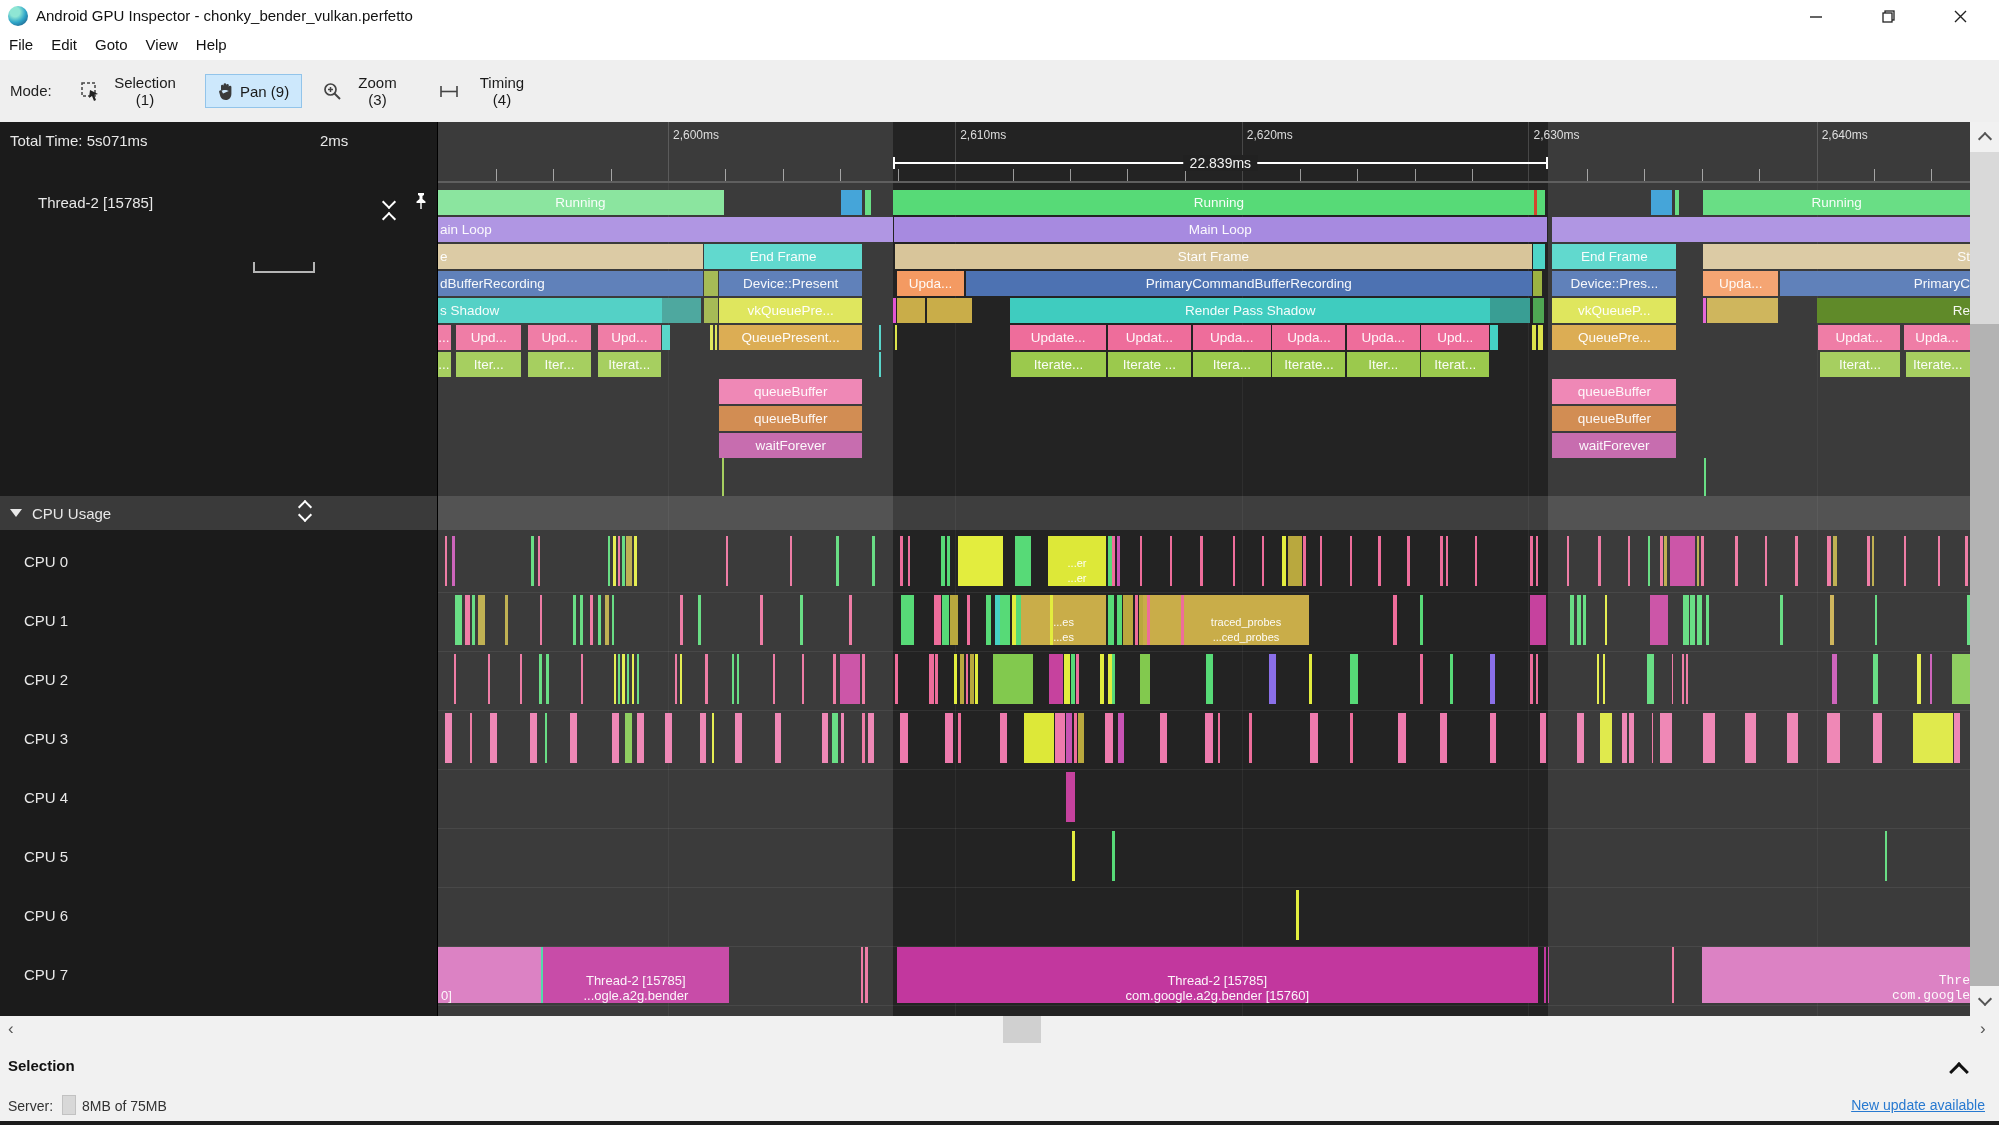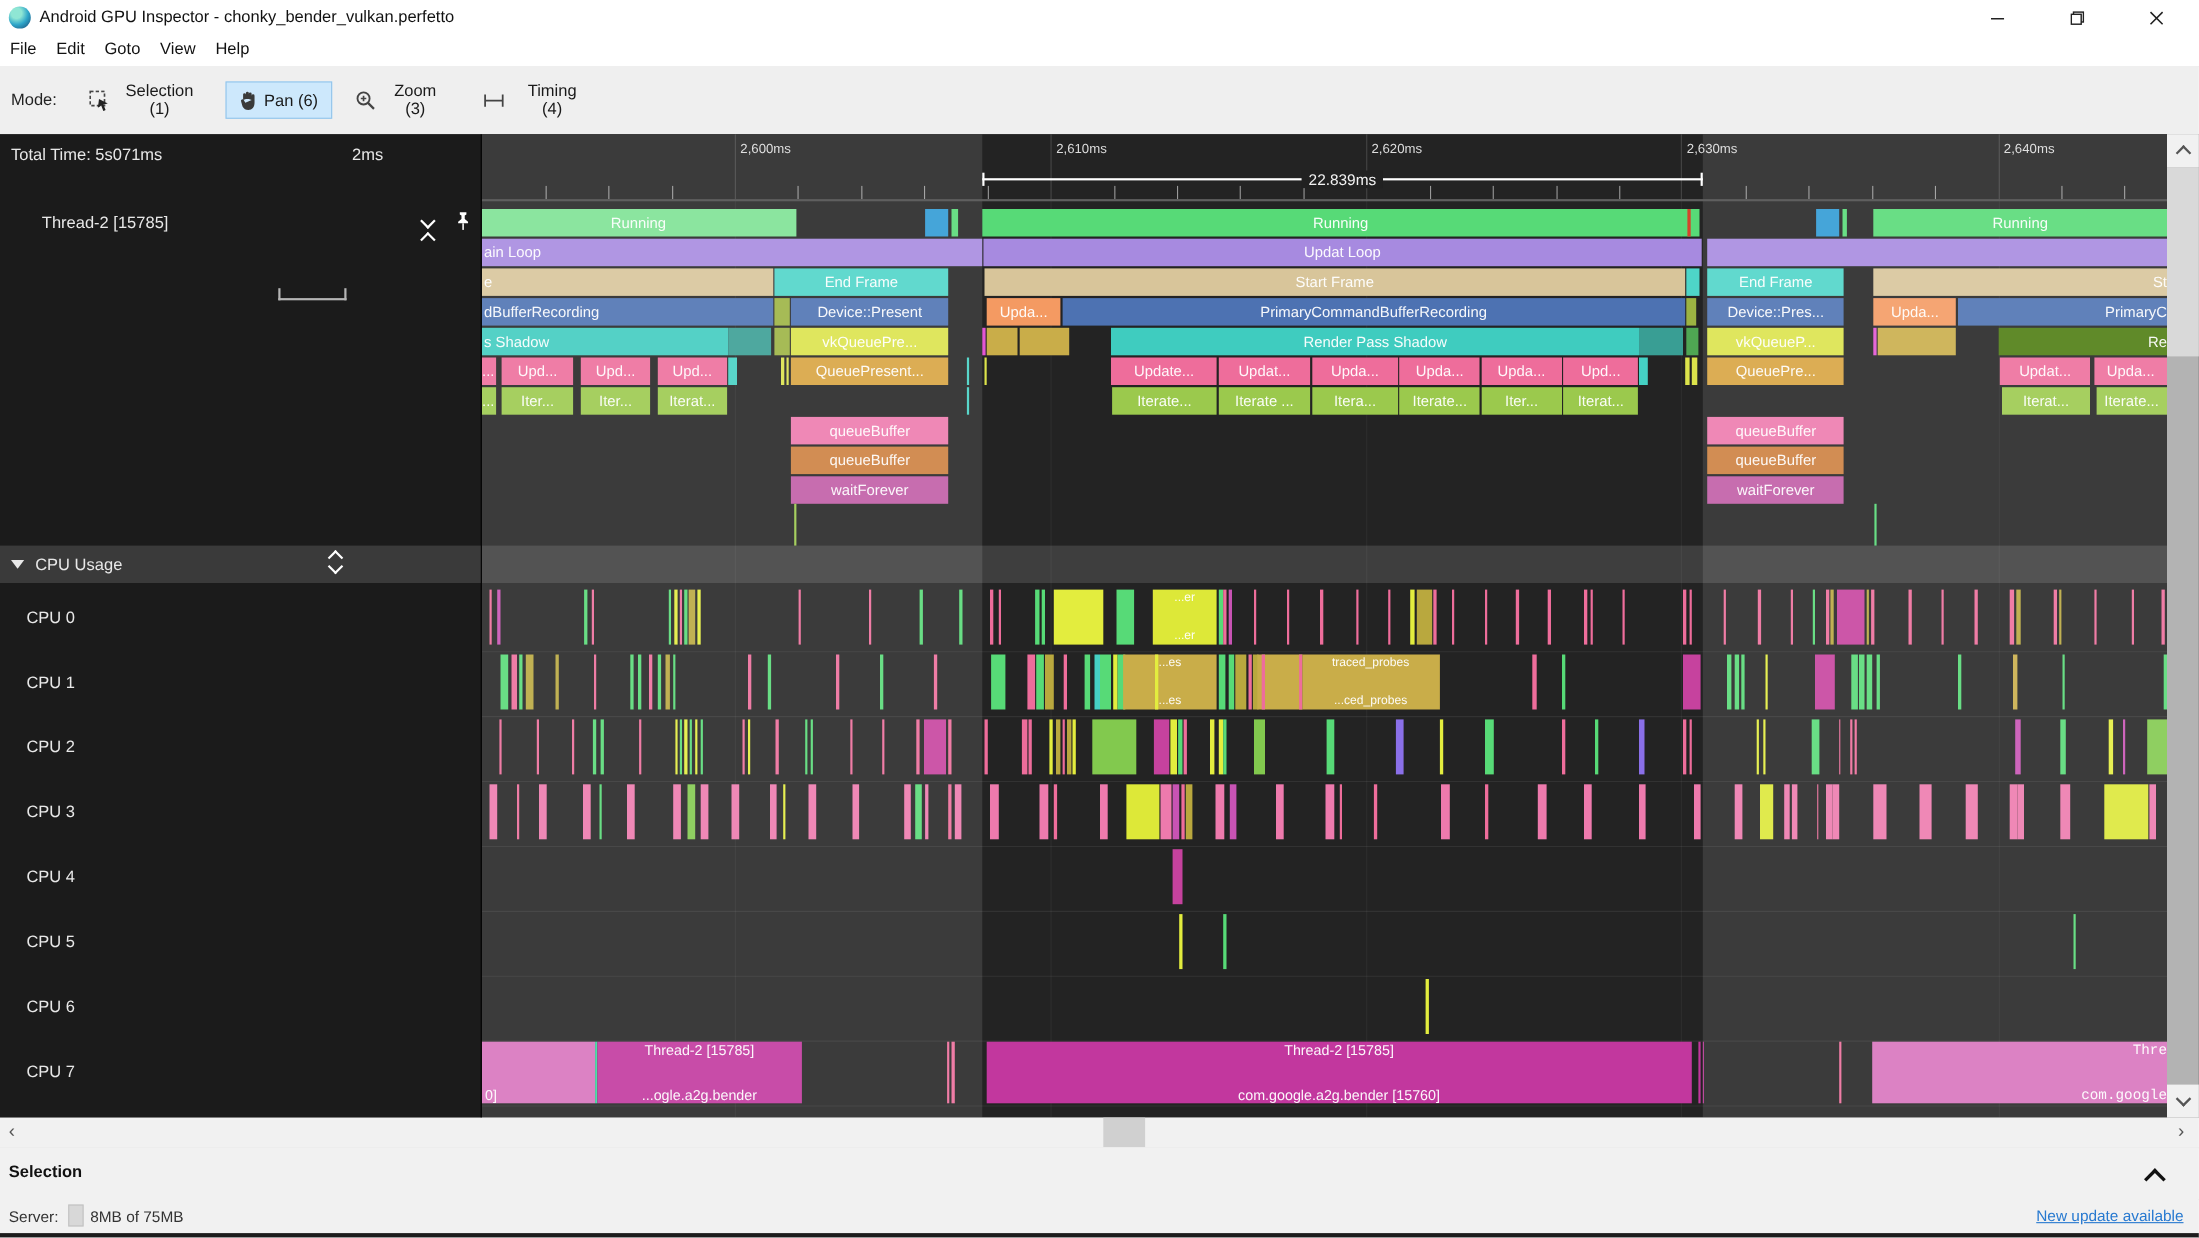--- a/index.html
+++ b/index.html
@@ -44,21 +44,21 @@
   .minor-tick{position:absolute;top:47px;width:1px;height:12px;background:#9a9a9a;z-index:2}
   .measure-end{position:absolute;top:-5px;width:2px;height:12px;background:#fff}
   #measure-label{position:absolute;top:41px;transform:translate(-50%,-50%);background:#212121;
                  padding:0 6px;font-size:14px;color:#f2f2f2;z-index:4;white-space:nowrap}
   .trow{position:absolute;left:0;width:100%;height:25px;z-index:2}
   .span{position:absolute;top:0;height:100%;overflow:hidden;white-space:nowrap;color:rgba(255,255,255,0.95);
         font-size:13.5px;text-align:center;box-sizing:border-box}
   .span .lab{width:100%;height:100%;display:flex;align-items:center;justify-content:center;overflow:hidden}
   .span.al .lab{justify-content:flex-start;padding-left:3px}
   .span.ar .lab{justify-content:flex-end;padding-right:3px}
-  .span .two{display:flex;flex-direction:column;justify-content:space-between;width:100%;height:100%;line-height:15px}
+  .span .two{display:flex;flex-direction:column;justify-content:flex-end;width:100%;height:100%;line-height:15px}
   .cpurow{position:absolute;left:0;width:100%;height:59px;border-bottom:1px solid rgba(255,255,255,0.07);z-index:2}
   .overlay{position:absolute;top:0;height:894px;background:rgba(255,255,255,0.11);z-index:5;pointer-events:none}
   .dropline{position:absolute;z-index:2;width:2px}
   .cpu-label{position:absolute;left:24px;color:#e8e8e8;font-size:15px}
   
   #vscroll{left:1970px;top:122px;width:29px;height:894px;background:#b3b3b3;z-index:8}
   .vs-arrow{left:0;width:29px;height:30px;background:#f1f1f1;display:flex;align-items:center;justify-content:center}
   .chev-dark{display:inline-block;width:8px;height:8px;border-right:2px solid #555;border-bottom:2px solid #555}
   #vs-thumb{left:0;top:30px;width:29px;height:172px;background:#d9d9d9}
   #hscroll{left:0;top:1016px;width:1999px;height:27px;background:#f1f1f1;border-bottom:1px solid #e0e0e0}
@@ -115,21 +115,21 @@
             </svg>
           </span>
           <span>Selection (1)</span>
         </button>
         <button class="mode-btn active" style="left: 205px; width: 97px;">
           <span>
             <svg width="18" height="19">
               <path d="M5 9 V4 a1.3 1.3 0 0 1 2.6 0 V8 M7.6 8 V2.6 a1.3 1.3 0 0 1 2.6 0 V8 M10.2 8 V3.4 a1.3 1.3 0 0 1 2.6 0 V9 M12.8 9 V5 a1.3 1.3 0 0 1 2.6 0 v6.5 c0 4-2.2 6.5-5.6 6.5 c-2.6 0-4-1-5.3-3.2 L3.2 10.2 a1.4 1.4 0 0 1 2.4-1.4 L7 11.4" fill="#3a3a3a"></path>
             </svg>
           </span>
-          <span>Pan (6)</span>
+          <span>Pan (9)</span>
         </button>
         <button class="mode-btn" style="left: 312px; width: 106px;">
           <span>
             <svg width="19" height="19">
               <circle cx="7.5" cy="7.5" r="5.5" fill="none" stroke="#444" stroke-width="1.7"></circle>
               <line x1="7.5" y1="5" x2="7.5" y2="10" stroke="#444" stroke-width="1.5"></line>
               <line x1="5" y1="7.5" x2="10" y2="7.5" stroke="#444" stroke-width="1.5"></line>
               <line x1="11.5" y1="11.5" x2="17" y2="17" stroke="#444" stroke-width="2"></line>
             </svg>
           </span>
@@ -228,21 +228,21 @@
           <div class="span" style="left: 80.75%; width: 0.3%; background: rgb(87, 218, 119);"></div>
           <div class="span" style="left: 82.6%; width: 17.4%; background: rgb(87, 218, 119);">
             <div class="lab">Running</div>
           </div>
         </div>
         <div class="trow" style="top: 95px;">
           <div class="span al" style="left: 0%; width: 29.75%; background: rgb(167, 138, 224);">
             <div class="lab">ain Loop</div>
           </div>
           <div class="span" style="left: 29.8%; width: 42.6%; background: rgb(167, 138, 224);">
-            <div class="lab">Updat Loop</div>
+            <div class="lab">Main Loop</div>
           </div>
           <div class="span" style="left: 72.75%; width: 27.25%; background: rgb(167, 138, 224);"></div>
         </div>
         <div class="trow" style="top: 122px;">
           <div class="span al" style="left: 0%; width: 17.35%; background: rgb(216, 197, 154);">
             <div class="lab">e</div>
           </div>
           <div class="span" style="left: 17.4%; width: 10.35%; background: rgb(78, 213, 200);">
             <div class="lab">End Frame</div>
           </div>

